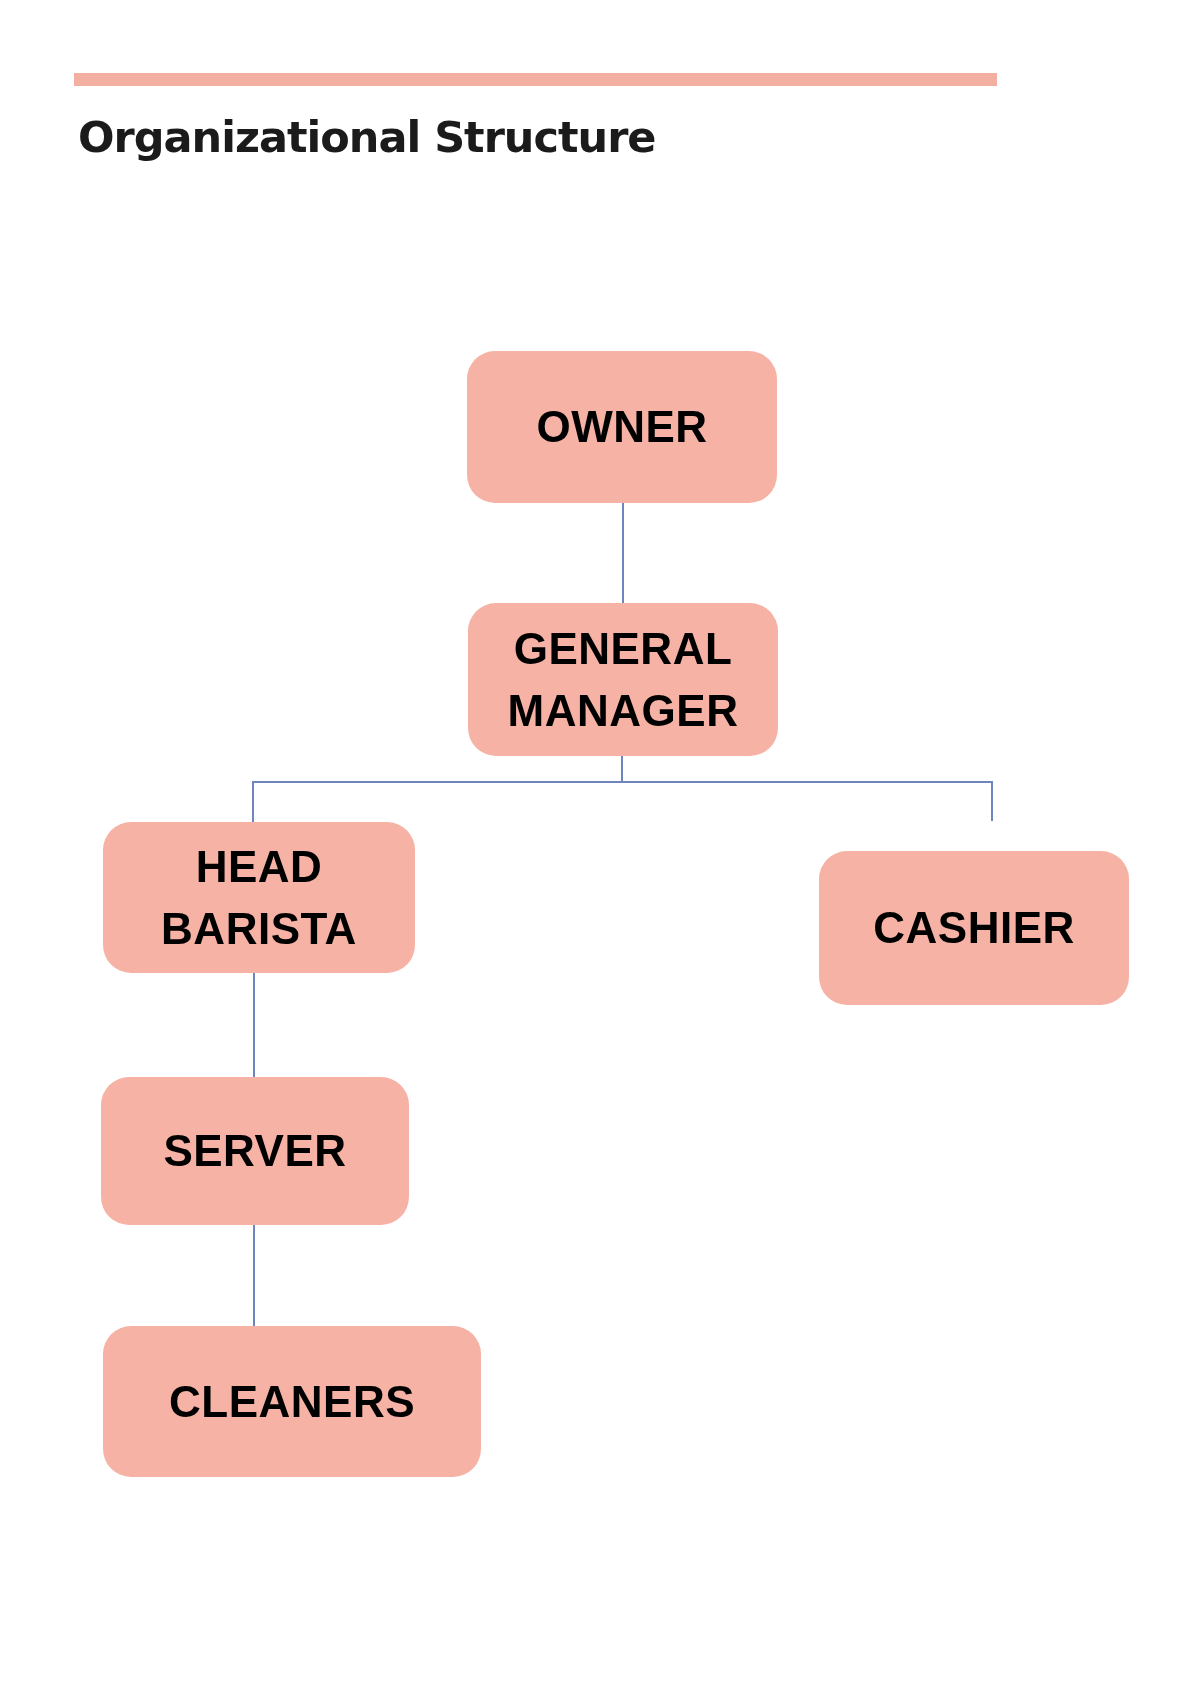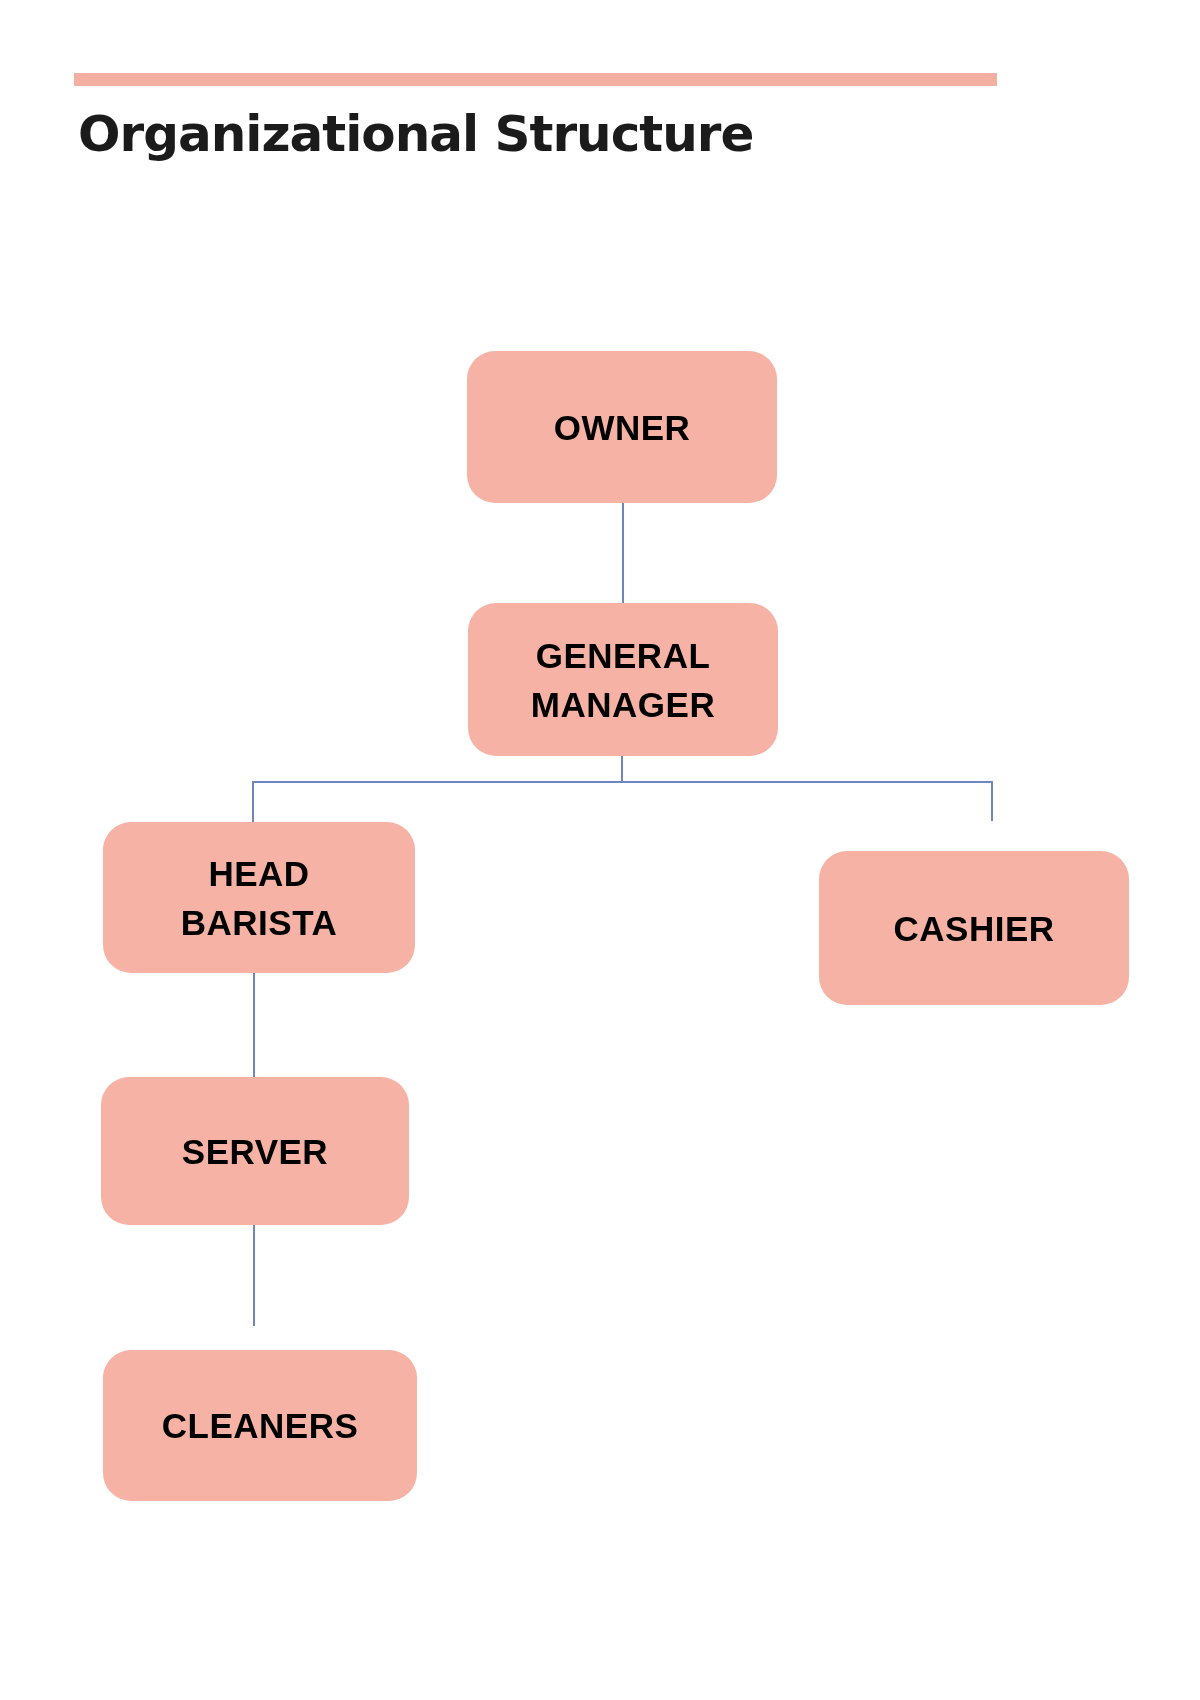--- a/index.html
+++ b/index.html
@@ -19,24 +19,24 @@
     position: absolute;
     left: 74px;
     top: 73px;
     width: 923px;
     height: 13px;
     background: var(--accent-bar, #f3b0a2);
   }
   .page-title {
     position: absolute;
     left: 78px;
-    top: 104px;
+    top: 112px;
     margin: 0;
     font-family: "DejaVu Sans", "Liberation Sans", sans-serif;
-    font-size: 50px;
+    font-size: 43px;
     font-weight: bold;
     letter-spacing: -1px;
     line-height: 1.2;
     color: var(--title-color, #1b1b1b);
     white-space: nowrap;
   }
   #org-chart {
     position: absolute;
     left: 0;
     top: 0;
@@ -48,21 +48,21 @@
     box-sizing: border-box;
     background: var(--box-fill, #f6b2a4);
     border-radius: 28px;
     display: flex;
     align-items: center;
     justify-content: center;
     text-align: center;
   }
   .node .label {
     font-family: "Liberation Sans", sans-serif;
-    font-size: 35px;
+    font-size: 44px;
     font-weight: bold;
     line-height: 1.4;
     color: var(--node-text, #000000);
     white-space: pre-line;
     letter-spacing: 0.5px;
   }
   .connector {
     position: absolute;
     background: var(--connector-color, #6f85bd);
   }
@@ -91,17 +91,17 @@
       <div class="node" style="left: 468px; top: 603px; width: 310px; height: 153px;">
         <span class="label">GENERAL
 MANAGER</span>
       </div>
       <div class="node" style="left: 819px; top: 821px; width: 310px; height: 154px; margin-top: 30px;">
         <span class="label">CASHIER</span>
       </div>
       <div class="node" style="left: 101px; top: 1077px; width: 308px; height: 148px; text-align: right;">
         <span class="label">SERVER</span>
       </div>
-      <div class="node" style="left: 103px; top: 1326px; width: 314px; height: 151px; margin-top: 24px;">
+      <div class="node" style="left: 103px; top: 1326px; width: 378px; height: 151px;">
         <span class="label">CLEANERS</span>
       </div>
     </div>
 </div>
 
 </body></html>

